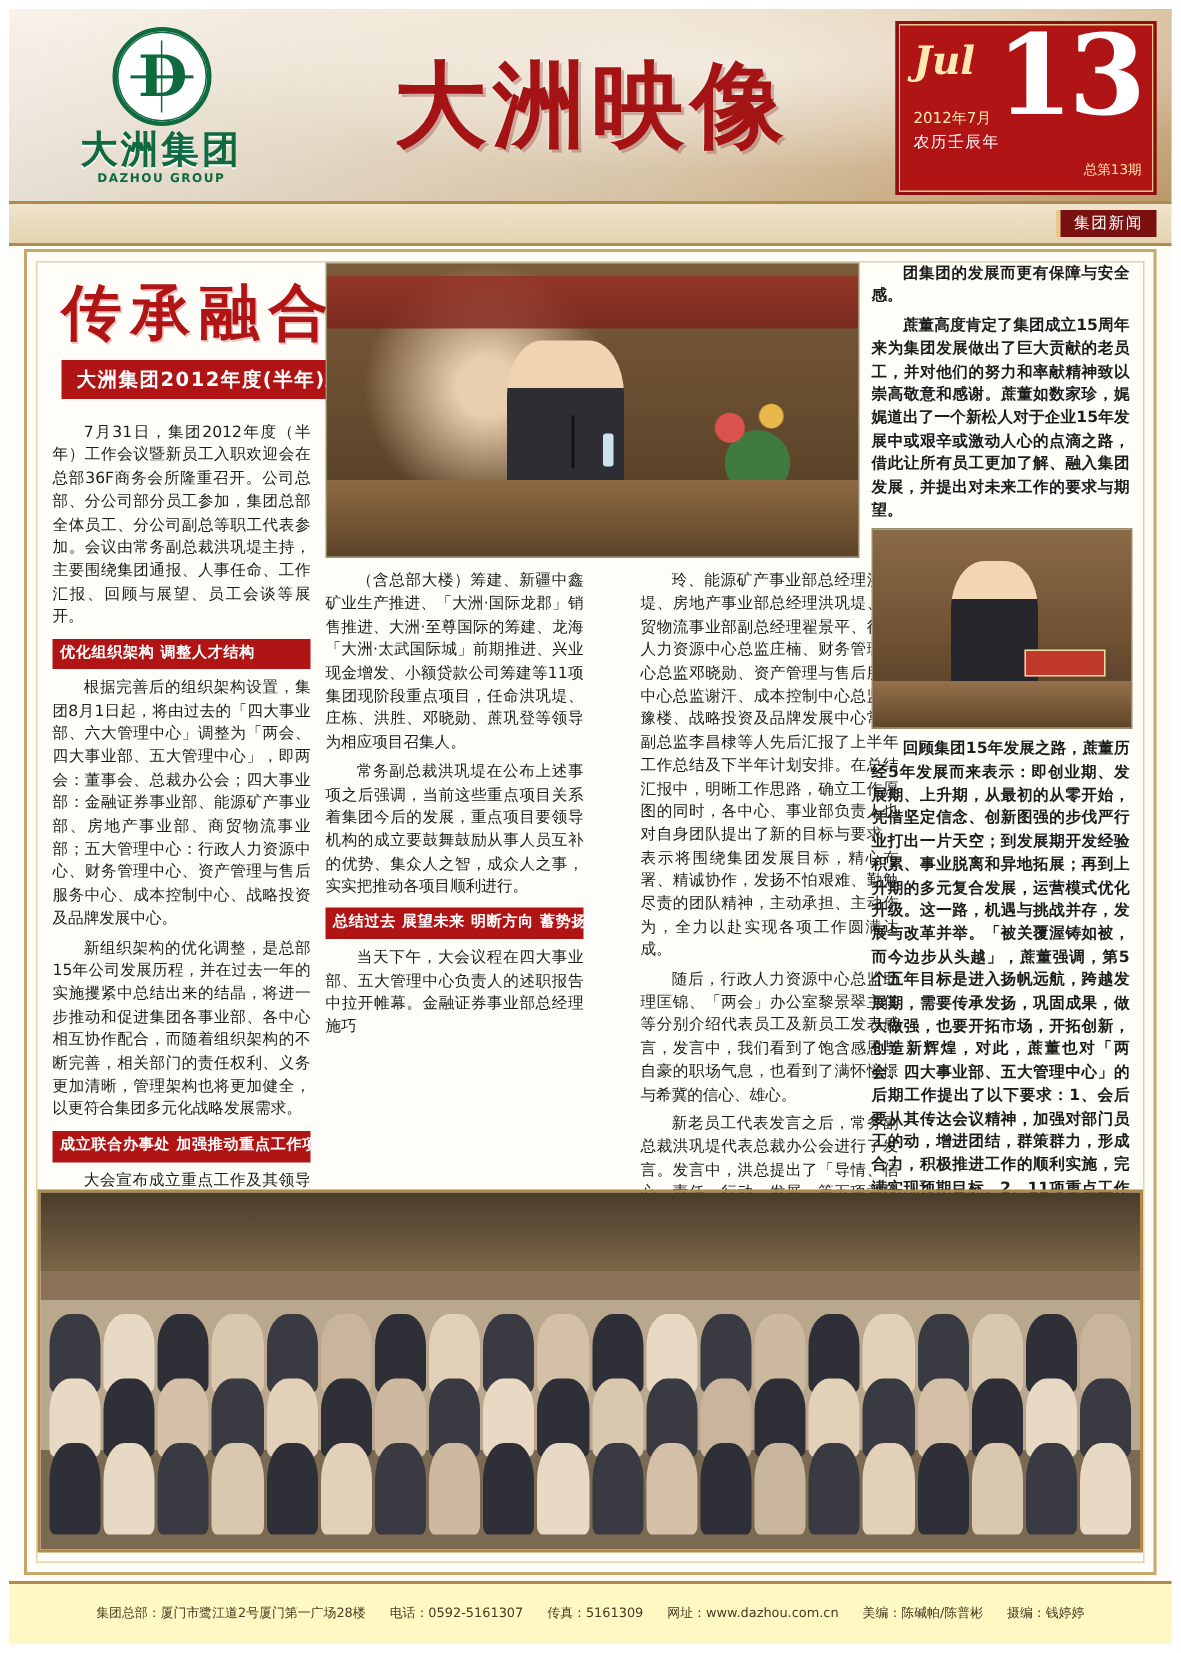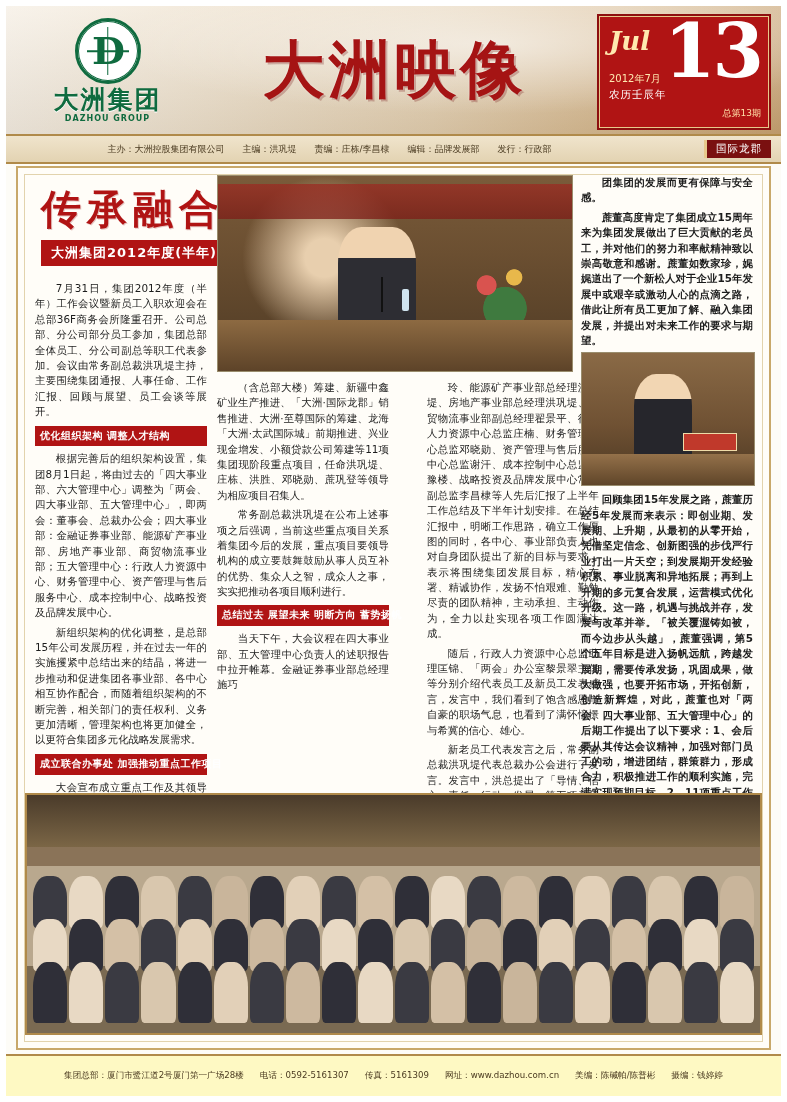--- a/index.html
+++ b/index.html
@@ -273,28 +273,21 @@
     <div class="date-box">
       <div class="date-day">13</div>
       <div class="date-month">Jul</div>
       <div class="date-sub1">2012年7月</div>
       <div class="date-sub2">农历壬辰年</div>
       <div class="date-issue">总第13期</div>
     </div>
   </div>
 
   <div class="infobar">
-    <div class="items">
-      <span>主办：大洲控股集团有限公司</span>
-      <span>主编：洪巩堤</span>
-      <span>责编：庄栋/李昌棣</span>
-      <span>编辑：品牌发展部</span>
-      <span>发行：行政部</span>
-    </div>
-    <div class="cat">国际龙郡</div>
+    <div class="cat">集团新闻</div>
   </div>
 
   <div class="frame">
     <div class="frame-inner">
 
       <div class="headline">传承融合 蓄势扬帆</div>
       <div class="subheadline">大洲集团2012年度(半年)工作会议暨新员工入职欢迎会</div>
 
       <div class="cols">
 

